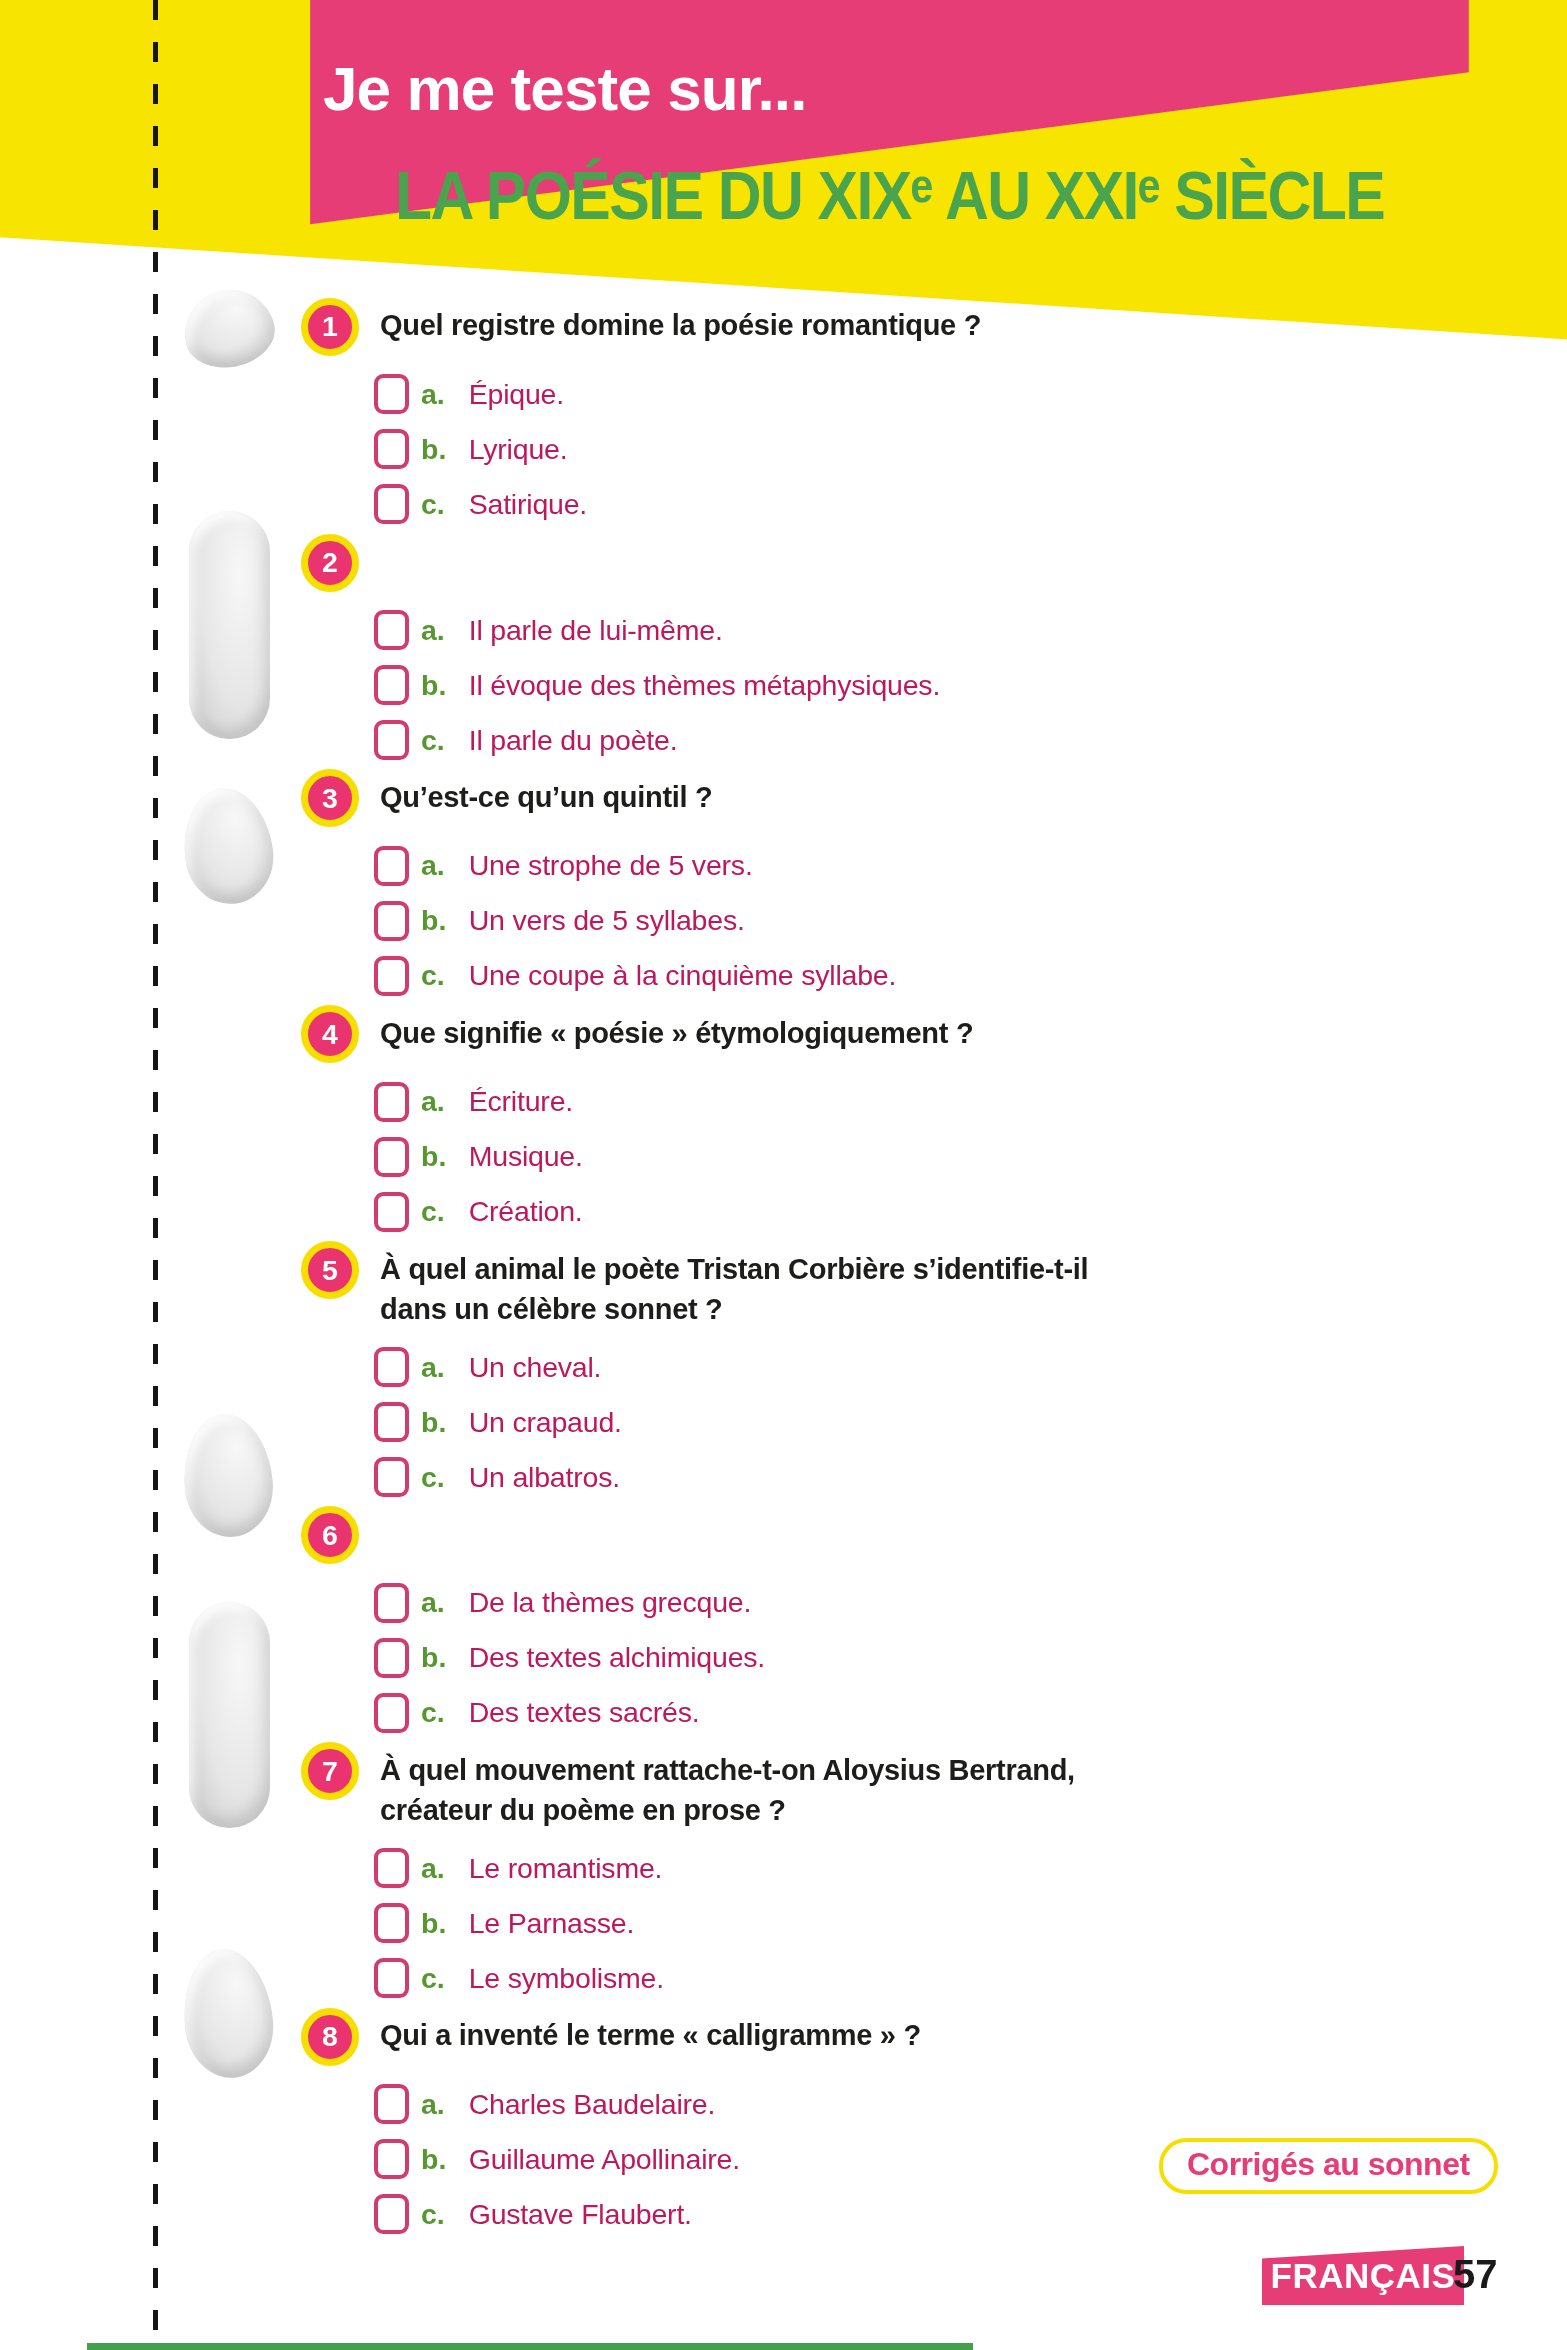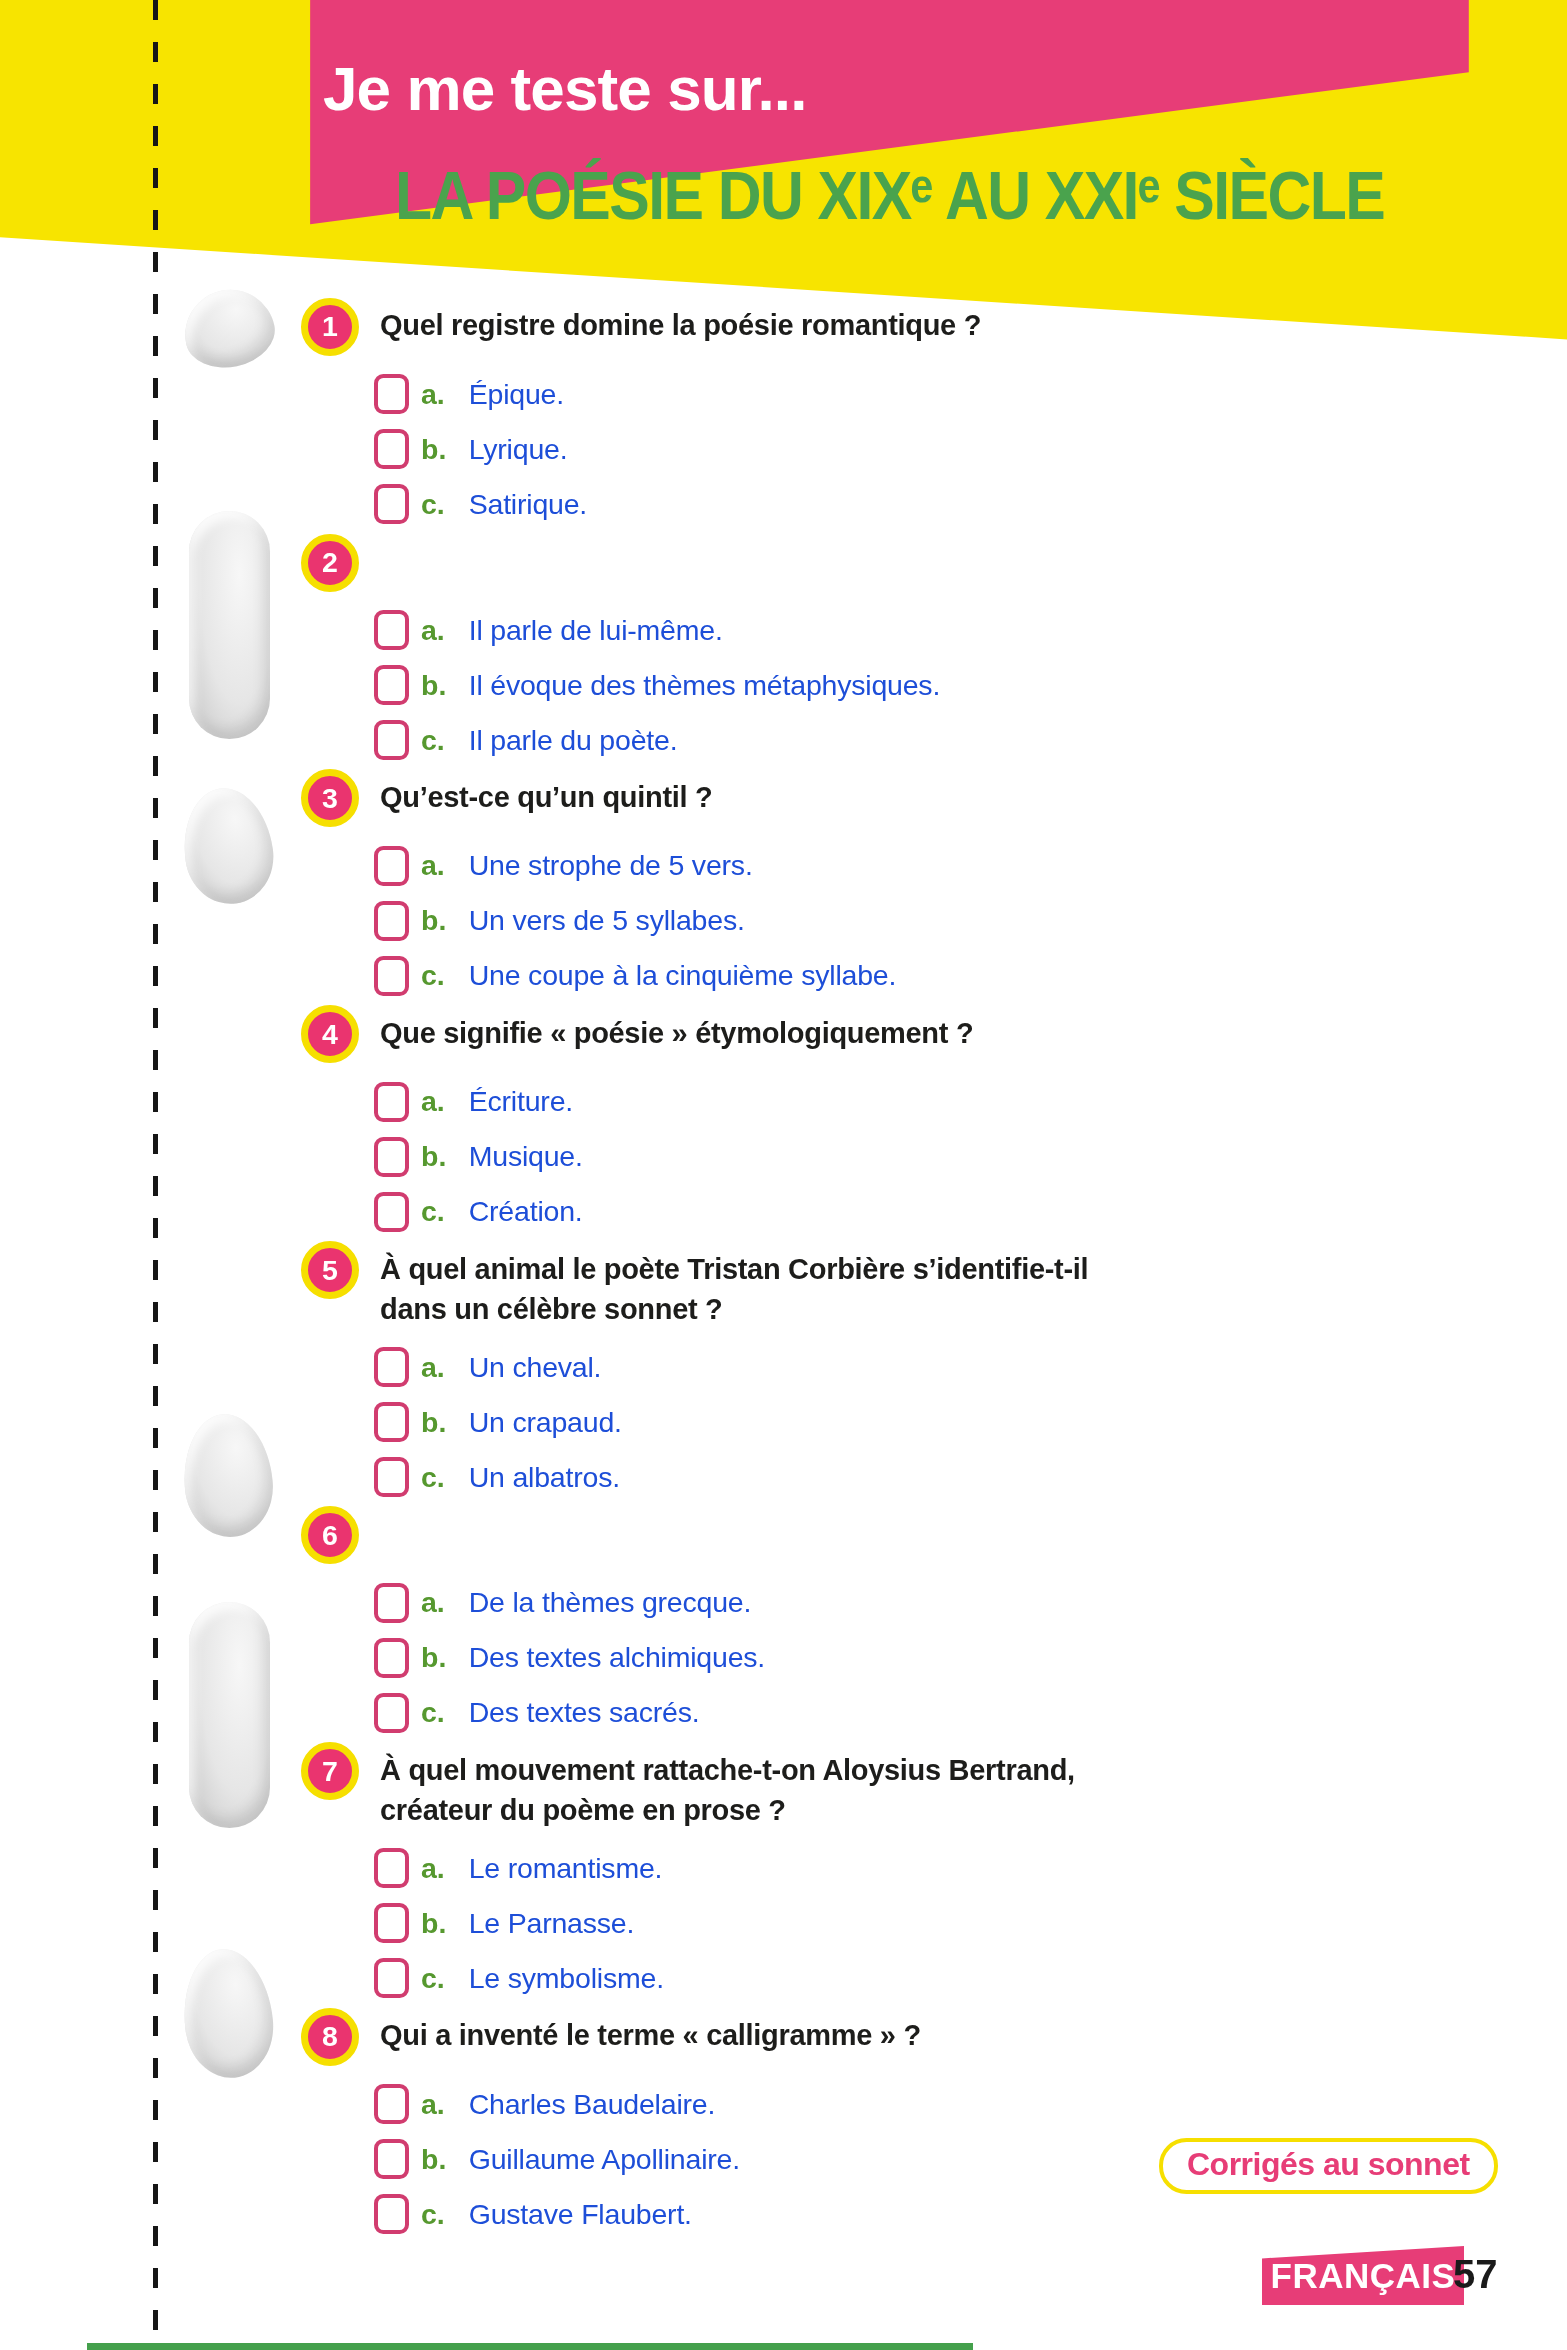--- a/index.html
+++ b/index.html
@@ -60,21 +60,21 @@
   .q-opts{margin-left:73px;margin-top:11px;}
   .opt{display:flex;align-items:center;height:55px;}
   .cb{
     flex:none;width:27px;height:32px;border:4.6px solid var(--checkbox-pink,#d13c6f);
     border-radius:9.2px;background:#fff;
   }
   .letter{
     flex:none;color:var(--letter-green,#56982f);font-weight:bold;font-size:28.5px;
     margin:0 14.7px 0 12px;min-width:33px;
   }
-  .opt-text{font-size:28.5px;color:#1d4ed8;letter-spacing:-0.2px;}
+  .opt-text{font-size:28.5px;color:#be185d;letter-spacing:-0.2px;}
   
   .corriges{
     position:absolute;left:1159px;top:2138px;
     border:4.6px solid var(--ring-yellow,#f6df00);border-radius:27.5px;background:#fff;
     padding:3.7px 24px 7.3px 24px;
     color:var(--pink,#e73d77);font-size:32px;font-weight:bold;letter-spacing:-0.5px;
   }
   .francais-badge{
     position:absolute;left:1218px;top:2246px;width:202px;height:59px;
     background:var(--pink,#e73d77);clip-path:polygon(0 21%,100% 0,100% 100%,0 100%);

